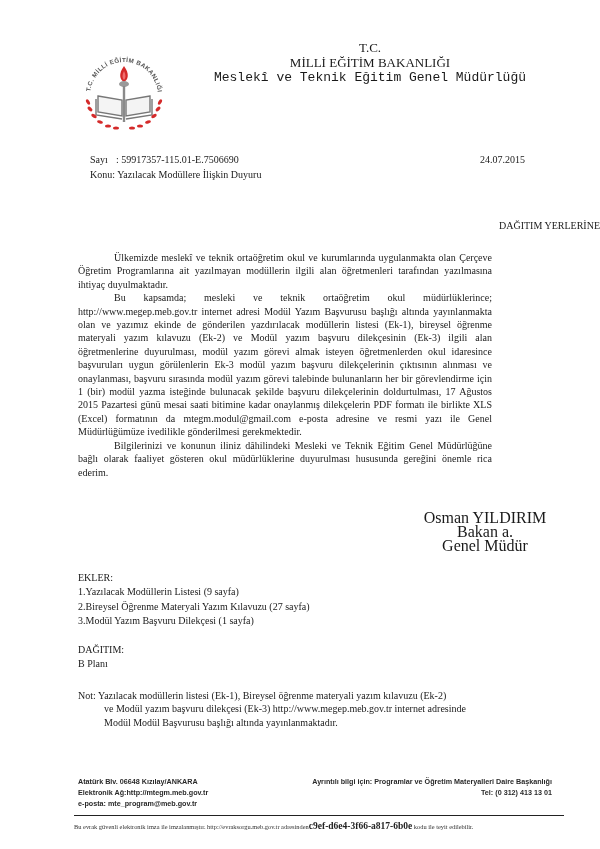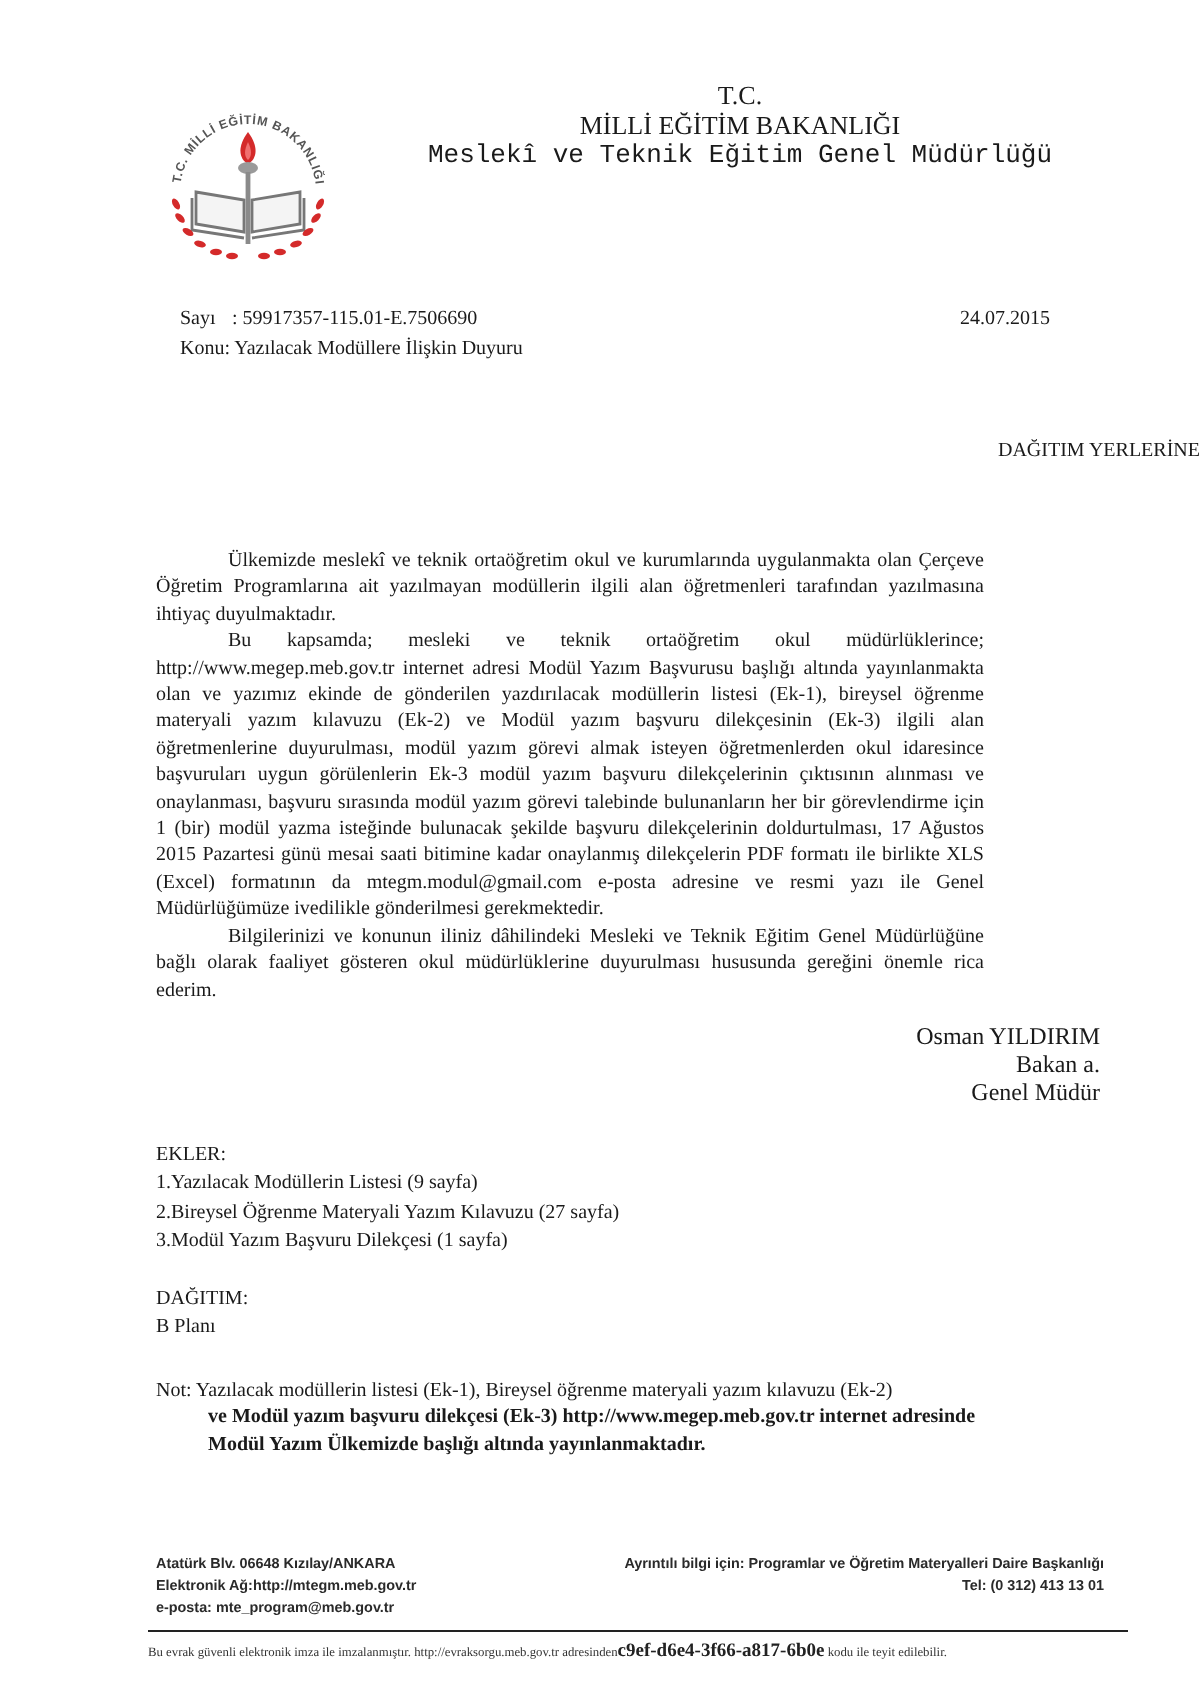--- a/index.html
+++ b/index.html
@@ -6,24 +6,24 @@
   body { width: 600px; height: 849px; background: #ffffff; position: relative; overflow: hidden;
          font-family: "Liberation Serif", "DejaVu Serif", serif; color: #1a1a1a; }
   .abs { position: absolute; }
   .logo { left: 76px; top: 44px; width: 96px; height: 90px; }
   .hdr { left: 170px; width: 400px; text-align: center; font-size: 13px; line-height: 14px; }
   .meta { left: 90px; font-size: 10px; }
   .date { left: 440px; font-size: 10px; margin-left: 40px; }
   .title { left: 0; width: 600px; text-align: right; font-size: 10px; top: 220px; }
   .para { left: 78px; width: 414px; font-size: 10px; line-height: 13.4px; text-align: justify; }
   .para p { margin: 0; text-indent: 36px; }
-  .sig { left: 420px; width: 130px; text-align: right; font-size: 12px; line-height: 14px; top: 511px; }
+  .sig { left: 420px; width: 130px; text-align: center; font-size: 16px; line-height: 14px; top: 511px; }
   .list { left: 78px; font-size: 10px; line-height: 14.4px; }
   .note { left: 78px; font-size: 10px; line-height: 13.4px; width: 440px; }
-  .note .l2 { padding-left: 26px; font-weight: bold; }
+  .note .l2 { padding-left: 26px; }
   .foot { font-family: "Liberation Sans", "DejaVu Sans", sans-serif; font-size: 7.2px; line-height: 11px; font-weight: bold; color: #2a2a2a; }
   .rule { left: 74px; width: 490px; height: 0; border-top: 1px solid #222; }
   .bottom { left: 74px; top: 821px; font-size: 6.4px; font-family: "Liberation Serif", serif; color: #333; white-space: nowrap; }
   .bottom .code { font-weight: bold; font-size: 9.5px; color: #222; }
 </style>
 </head>
 <body>
 
 <div class="abs logo">
   <svg width="96" height="90" viewBox="0 0 96 90">
@@ -69,21 +69,21 @@
 <div class="abs meta" style="top:154px;">
   <span style="display:inline-block;width:26px;">Sayı</span><span>: 59917357-115.01-E.7506690</span>
 </div>
 <div class="abs date" style="top:154px;">24.07.2015</div>
 <div class="abs meta" style="top:169px;">
   <span>Konu</span><span>: Yazılacak Modüllere İlişkin Duyuru</span>
 </div>
 
 <div class="abs title">DAĞITIM YERLERİNE</div>
 
-<div class="abs para" style="top:274px;">
+<div class="abs para" style="top:251px;">
   <p>Ülkemizde meslekî ve teknik ortaöğretim okul ve kurumlarında uygulanmakta olan Çerçeve Öğretim Programlarına ait yazılmayan modüllerin ilgili alan öğretmenleri tarafından yazılmasına ihtiyaç duyulmaktadır.</p>
   <p>Bu kapsamda; mesleki ve teknik ortaöğretim okul müdürlüklerince; http://www.megep.meb.gov.tr internet adresi Modül Yazım Başvurusu başlığı altında yayınlanmakta olan ve yazımız ekinde de gönderilen yazdırılacak modüllerin listesi (Ek-1), bireysel öğrenme materyali yazım kılavuzu (Ek-2) ve Modül yazım başvuru dilekçesinin (Ek-3) ilgili alan öğretmenlerine duyurulması, modül yazım görevi almak isteyen öğretmenlerden okul idaresince başvuruları uygun görülenlerin Ek-3 modül yazım başvuru dilekçelerinin çıktısının alınması ve onaylanması, başvuru sırasında modül yazım görevi talebinde bulunanların her bir görevlendirme için 1 (bir) modül yazma isteğinde bulunacak şekilde başvuru dilekçelerinin doldurtulması, 17 Ağustos 2015 Pazartesi günü mesai saati bitimine kadar onaylanmış dilekçelerin PDF formatı ile birlikte XLS (Excel) formatının da mtegm.modul@gmail.com e-posta adresine ve resmi yazı ile Genel Müdürlüğümüze ivedilikle gönderilmesi gerekmektedir.</p>
   <p>Bilgilerinizi ve konunun iliniz dâhilindeki Mesleki ve Teknik Eğitim Genel Müdürlüğüne bağlı olarak faaliyet gösteren okul müdürlüklerine duyurulması hususunda gereğini önemle rica ederim.</p>
 </div>
 
 <div class="abs sig">
   <div>Osman YILDIRIM</div>
   <div>Bakan a.</div>
   <div>Genel Müdür</div>
 </div>
@@ -94,21 +94,21 @@
   <div>2.Bireysel Öğrenme Materyali Yazım Kılavuzu (27 sayfa)</div>
   <div>3.Modül Yazım Başvuru Dilekçesi (1 sayfa)</div>
   <div style="height:14px;"></div>
   <div>DAĞITIM:</div>
   <div>B Planı</div>
 </div>
 
 <div class="abs note" style="top:689px;">
   <div>Not: Yazılacak modüllerin listesi (Ek-1), Bireysel öğrenme materyali yazım kılavuzu (Ek-2)</div>
   <div class="l2">ve Modül yazım başvuru dilekçesi (Ek-3) http://www.megep.meb.gov.tr internet adresinde</div>
-  <div class="l2">Modül Yazım Ülkemizde başlığı altında yayınlanmaktadır.</div>
+  <div class="l2">Modül Modül Başvurusu başlığı altında yayınlanmaktadır.</div>
 </div>
 
 <div class="abs foot" style="left:78px; top:776px;">
   <div>Atatürk Blv.   06648 Kızılay/ANKARA</div>
   <div>Elektronik Ağ:http://mtegm.meb.gov.tr</div>
   <div>e-posta: mte_program@meb.gov.tr</div>
 </div>
 <div class="abs foot" style="left:262px; top:776px; width:290px; text-align:right;">
   <div>Ayrıntılı bilgi için: Programlar ve Öğretim Materyalleri Daire Başkanlığı</div>
   <div>Tel: (0 312) 413 13 01</div>

